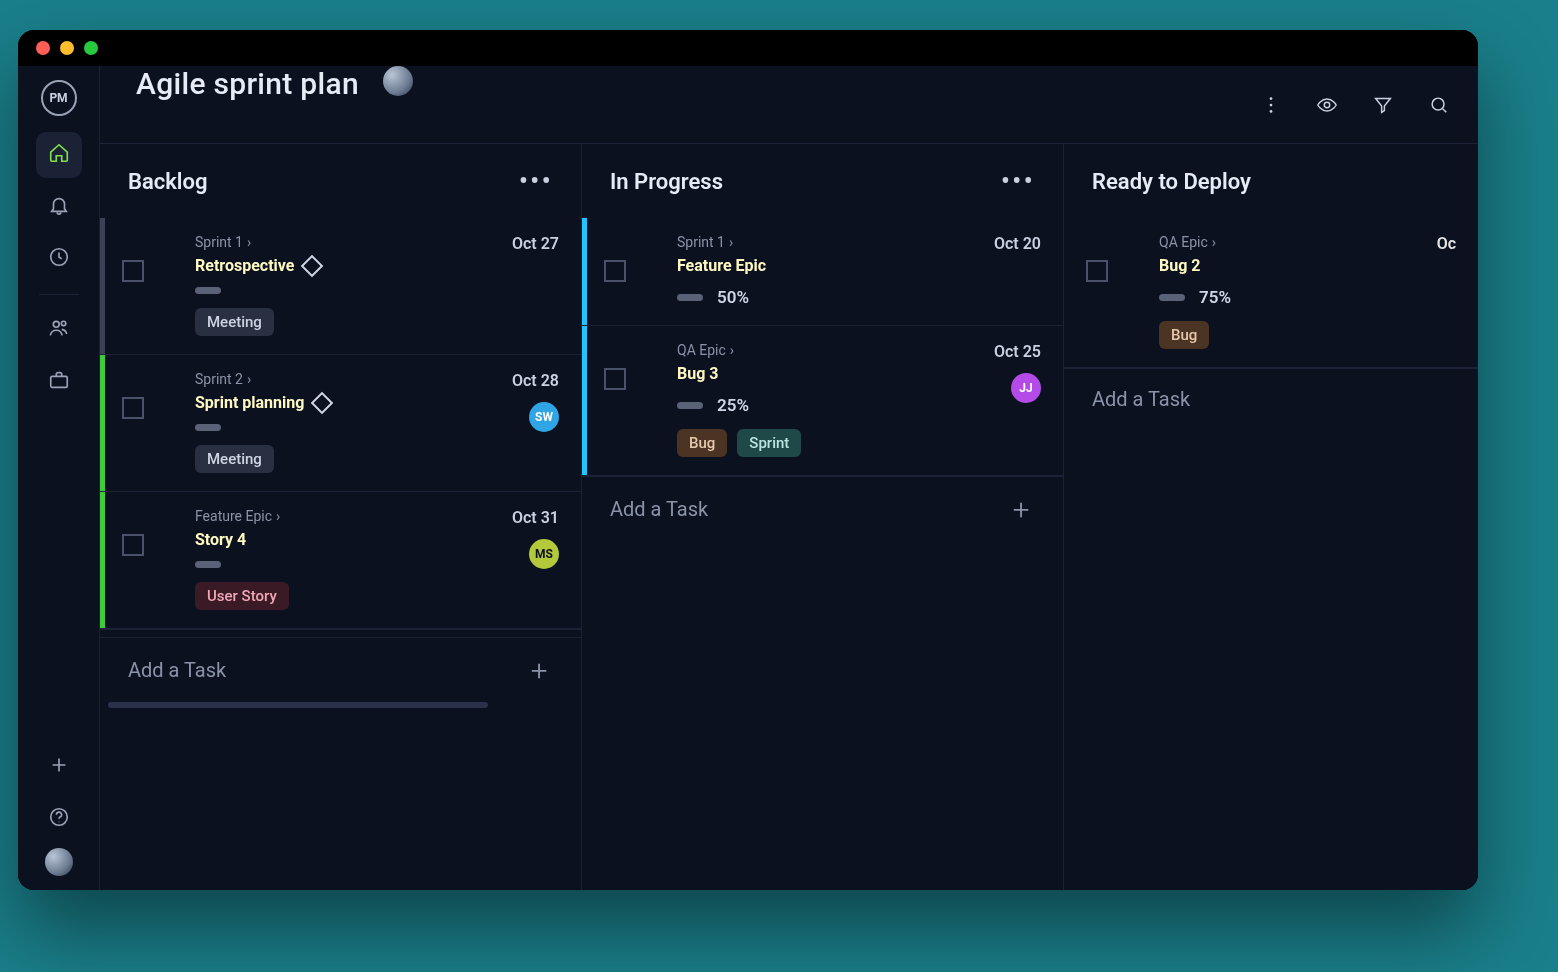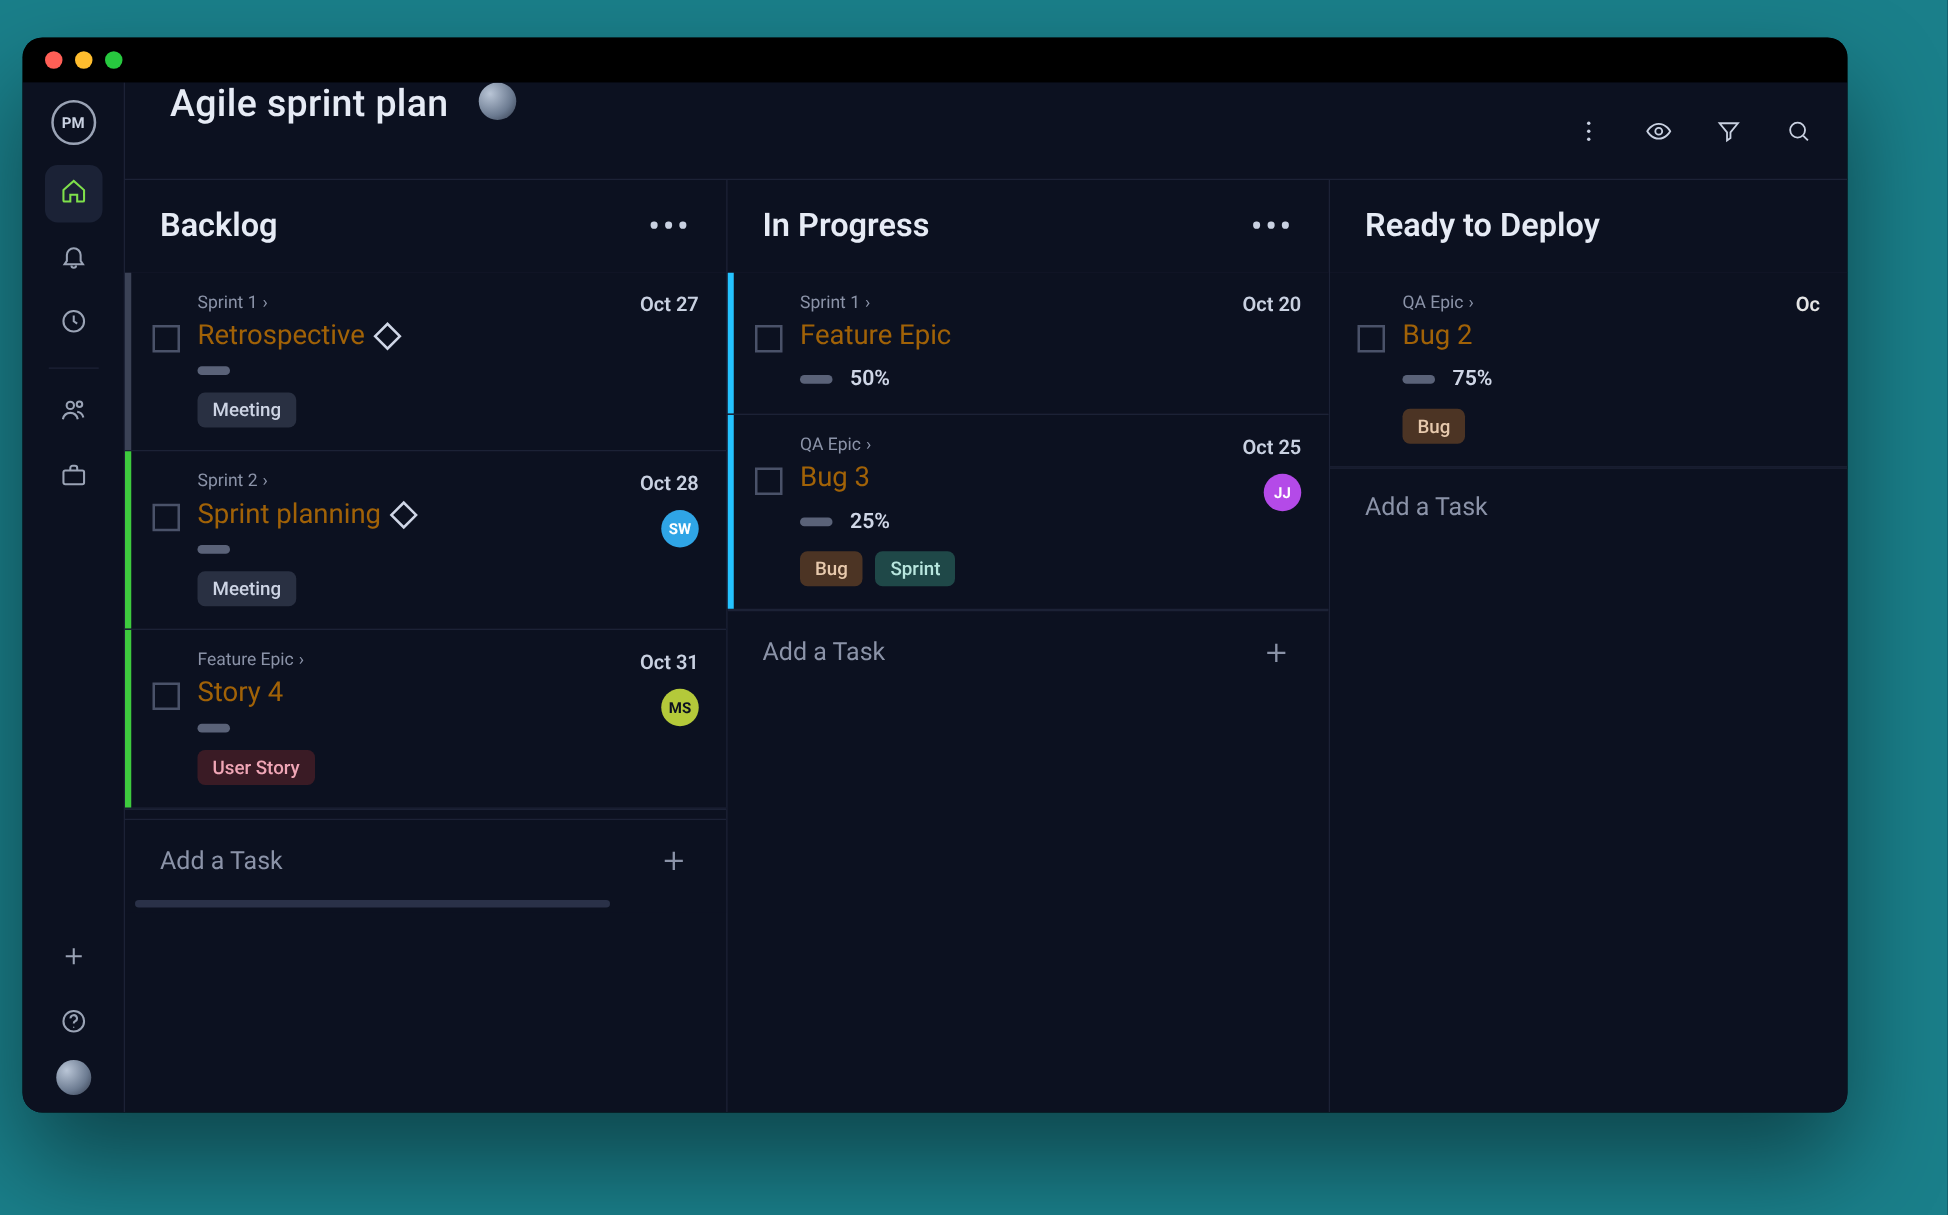--- a/index.html
+++ b/index.html
@@ -132,21 +132,21 @@
 
   .col-header {
     height: 74px;
     display:flex;
     align-items:center;
     justify-content:space-between;
     padding: 0 28px 0 28px;
   }
   .col-title {
     color: #e6ebf5;
-    font-size: 26px;
+    font-size: 22px;
     font-weight: 600;
   }
   .dots3 {
     color: #c9d1e1;
     font-size: 28px;
     letter-spacing: 2px;
     cursor: pointer;
     line-height: 0;
   }
 
@@ -181,39 +181,39 @@
   .card.accent-cyan::before  { background: #24c3ff; }
 
   .card .checkbox {
     width: 22px; height: 22px;
     border: 2px solid #4a5269;
     margin-top: 26px;
     flex: 0 0 22px;
     cursor: pointer;
   }
 
-  .card-content { flex: 1; min-width: 0; }
+  .card-content { flex: 1; min-width: 0; margin-left: 37px; }
 
   .breadcrumb {
     color: #8b93a8;
     font-size: 14px;
     margin-bottom: 6px;
     cursor: pointer;
   }
   .breadcrumb .chev { margin-left: 4px; }
 
   .title-row {
     display:flex;
     align-items:center;
     gap: 10px;
   }
   .task-title {
-    color: #a16207;
-    font-size: 22px;
-    font-weight: 400;
+    color: #fef9c3;
+    font-size: 16px;
+    font-weight: 700;
     cursor: pointer;
   }
   .diamond {
     width: 16px; height: 16px;
     border: 2px solid #cfd6e6;
     transform: rotate(45deg);
   }
 
   .progress-row {
     display:flex;

